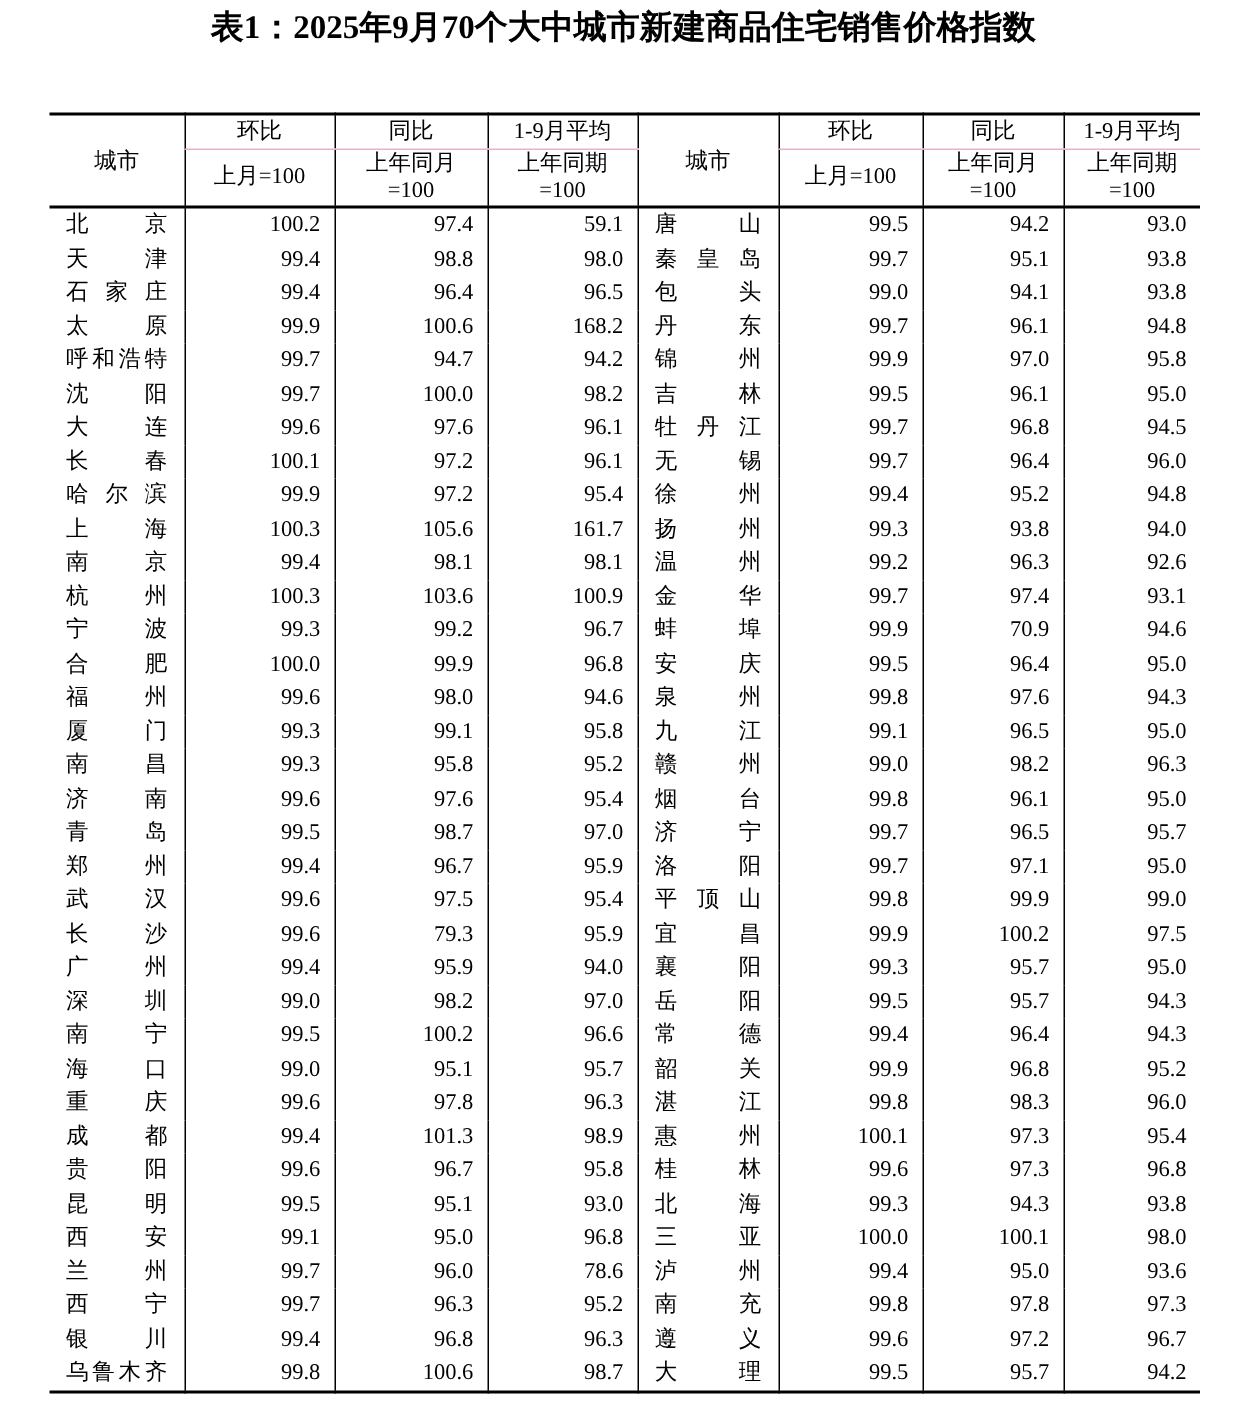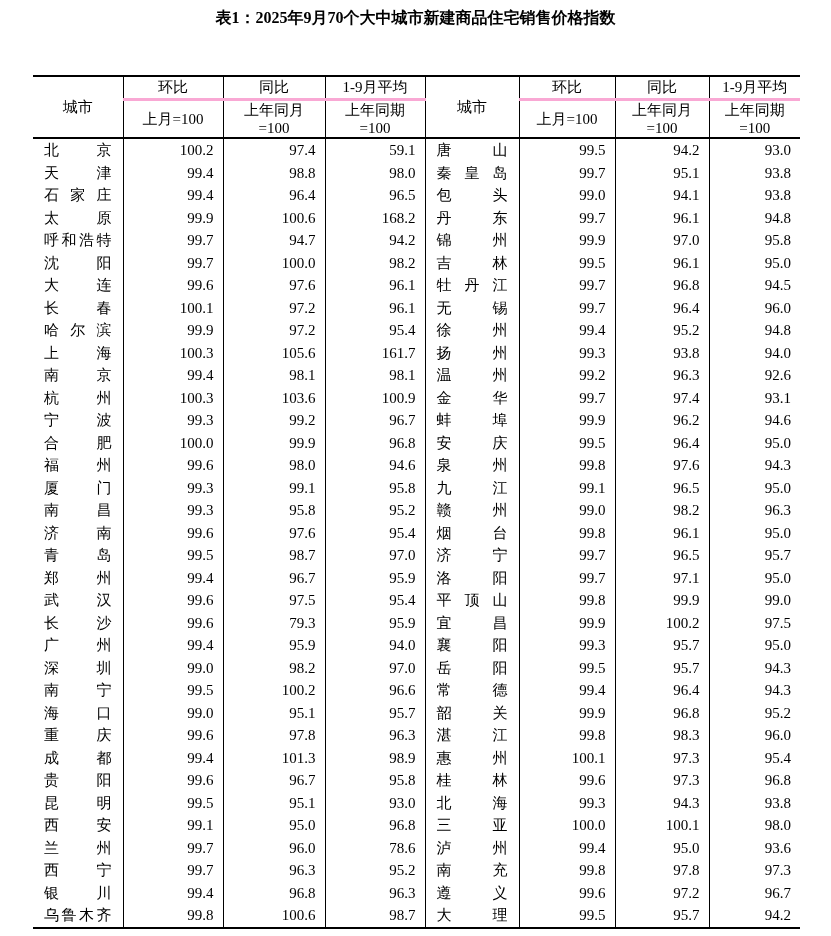--- a/index.html
+++ b/index.html
@@ -6,41 +6,41 @@
   html, body {
     margin: 0; padding: 0;
     background: #ffffff;
     width: 831px; height: 936px;
     font-family: "Liberation Serif", "DejaVu Serif", serif;
     color: #000;
   }
   .title {
     margin: 0; padding-top: 8px;
     text-align: center;
-    font-size: 16px; line-height: 20px;
+    font-size: 22px; line-height: 20px;
     font-weight: bold;
   }
   table.price-index {
     border-collapse: collapse;
     table-layout: fixed;
     margin: 47px 0 0 33px;
     border-top: 2px solid #000;
     border-bottom: 2px solid #000;
   }
   th, td {
     padding: 0;
     font-weight: normal;
     font-size: 15px;
     border-left: 1px solid #000;
     overflow: hidden;
   }
   .c1 { border-left: none; }
   thead th { text-align: center; vertical-align: middle; }
   tr.hrow1 th { height: 23px; }
-  tr.hrow1 th.sub { border-bottom: 3px solid #f9a8d4; margin-top: 44px; }
+  tr.hrow1 th.sub { border-bottom: 1px solid #f9a8d4; margin-top: 44px; }
   thead { border-bottom: 2px solid #000; }
   tr.hrow2 th {
     height: 39px;
     white-space: pre-line;
     line-height: 18px;
   }
   th.city-h { vertical-align: middle; }
   tbody td { height: 22.5px; line-height: 22.5px; }
   td.num { text-align: right; padding-right: 9px; }
   td.city {
@@ -211,21 +211,21 @@
         <td class="num">97.4</td>
         <td class="num">93.1</td>
       </tr>
       <tr>
         <td class="city c1">宁波</td>
         <td class="num">99.3</td>
         <td class="num">99.2</td>
         <td class="num">96.7</td>
         <td class="city">蚌埠</td>
         <td class="num">99.9</td>
-        <td class="num">96.2</td>
+        <td class="num">70.9</td>
         <td class="num">94.6</td>
       </tr>
       <tr>
         <td class="city c1">合肥</td>
         <td class="num">100.0</td>
         <td class="num">99.9</td>
         <td class="num">96.8</td>
         <td class="city">安庆</td>
         <td class="num">99.5</td>
         <td class="num">96.4</td>

